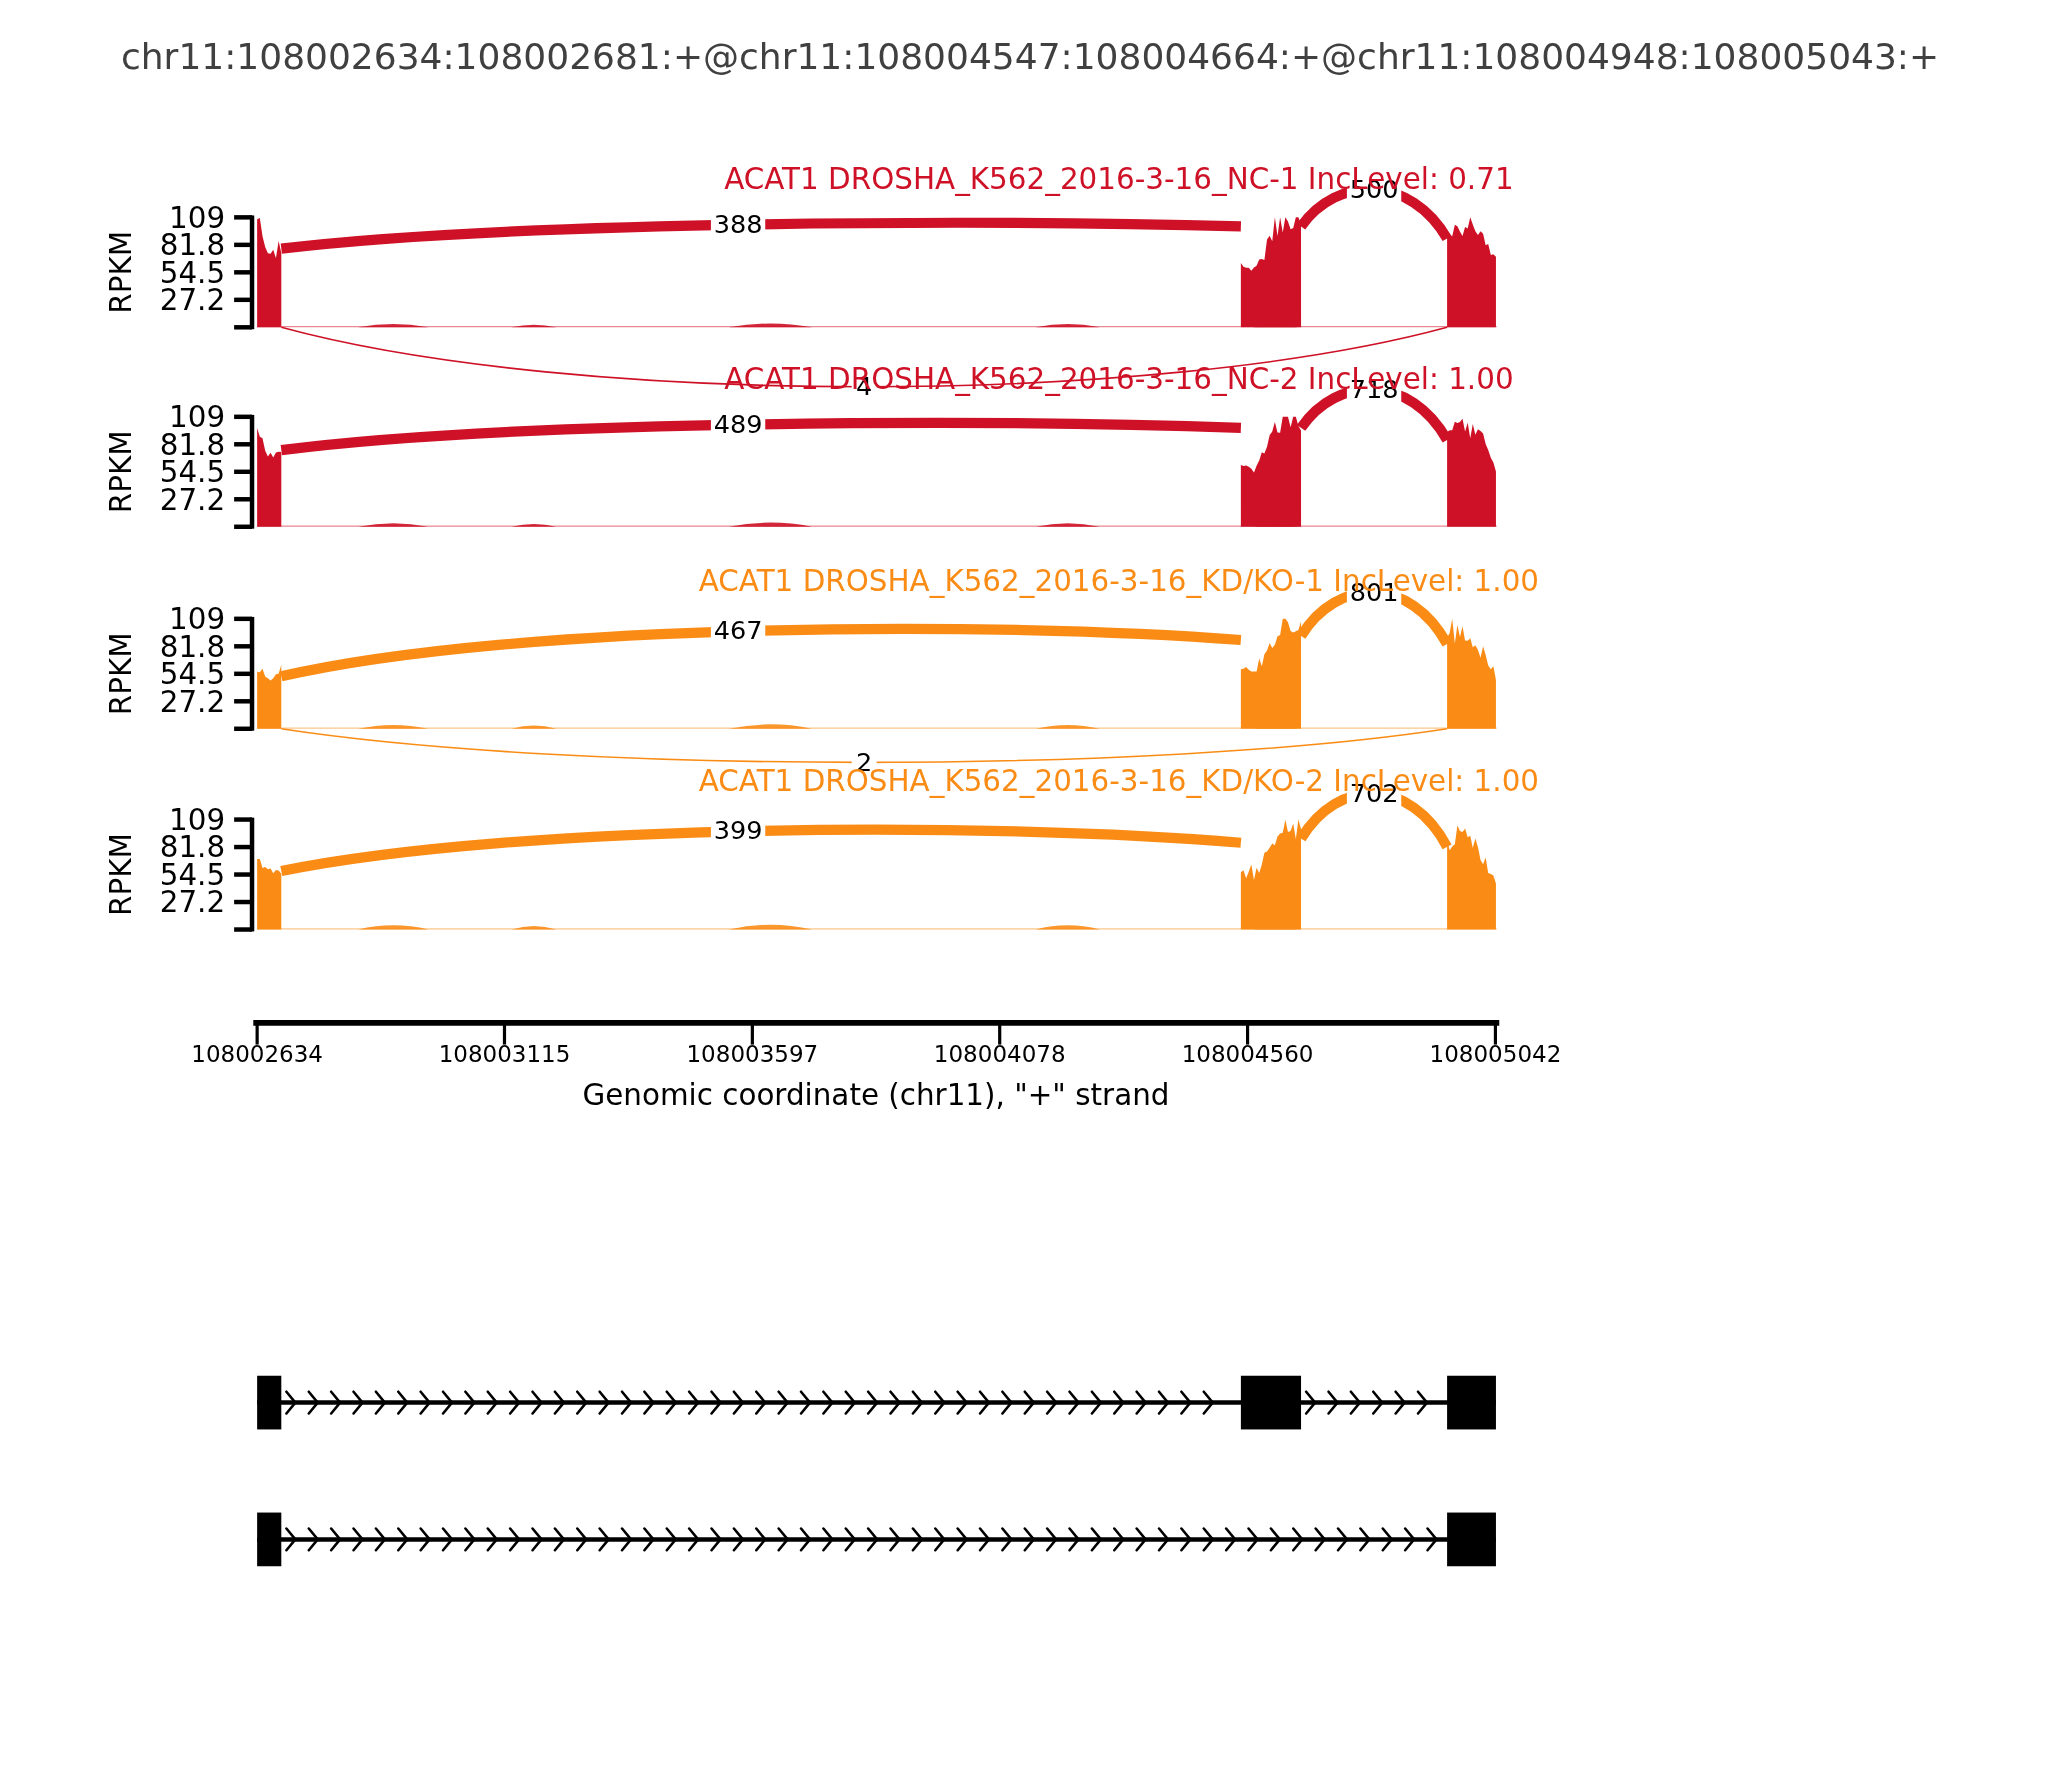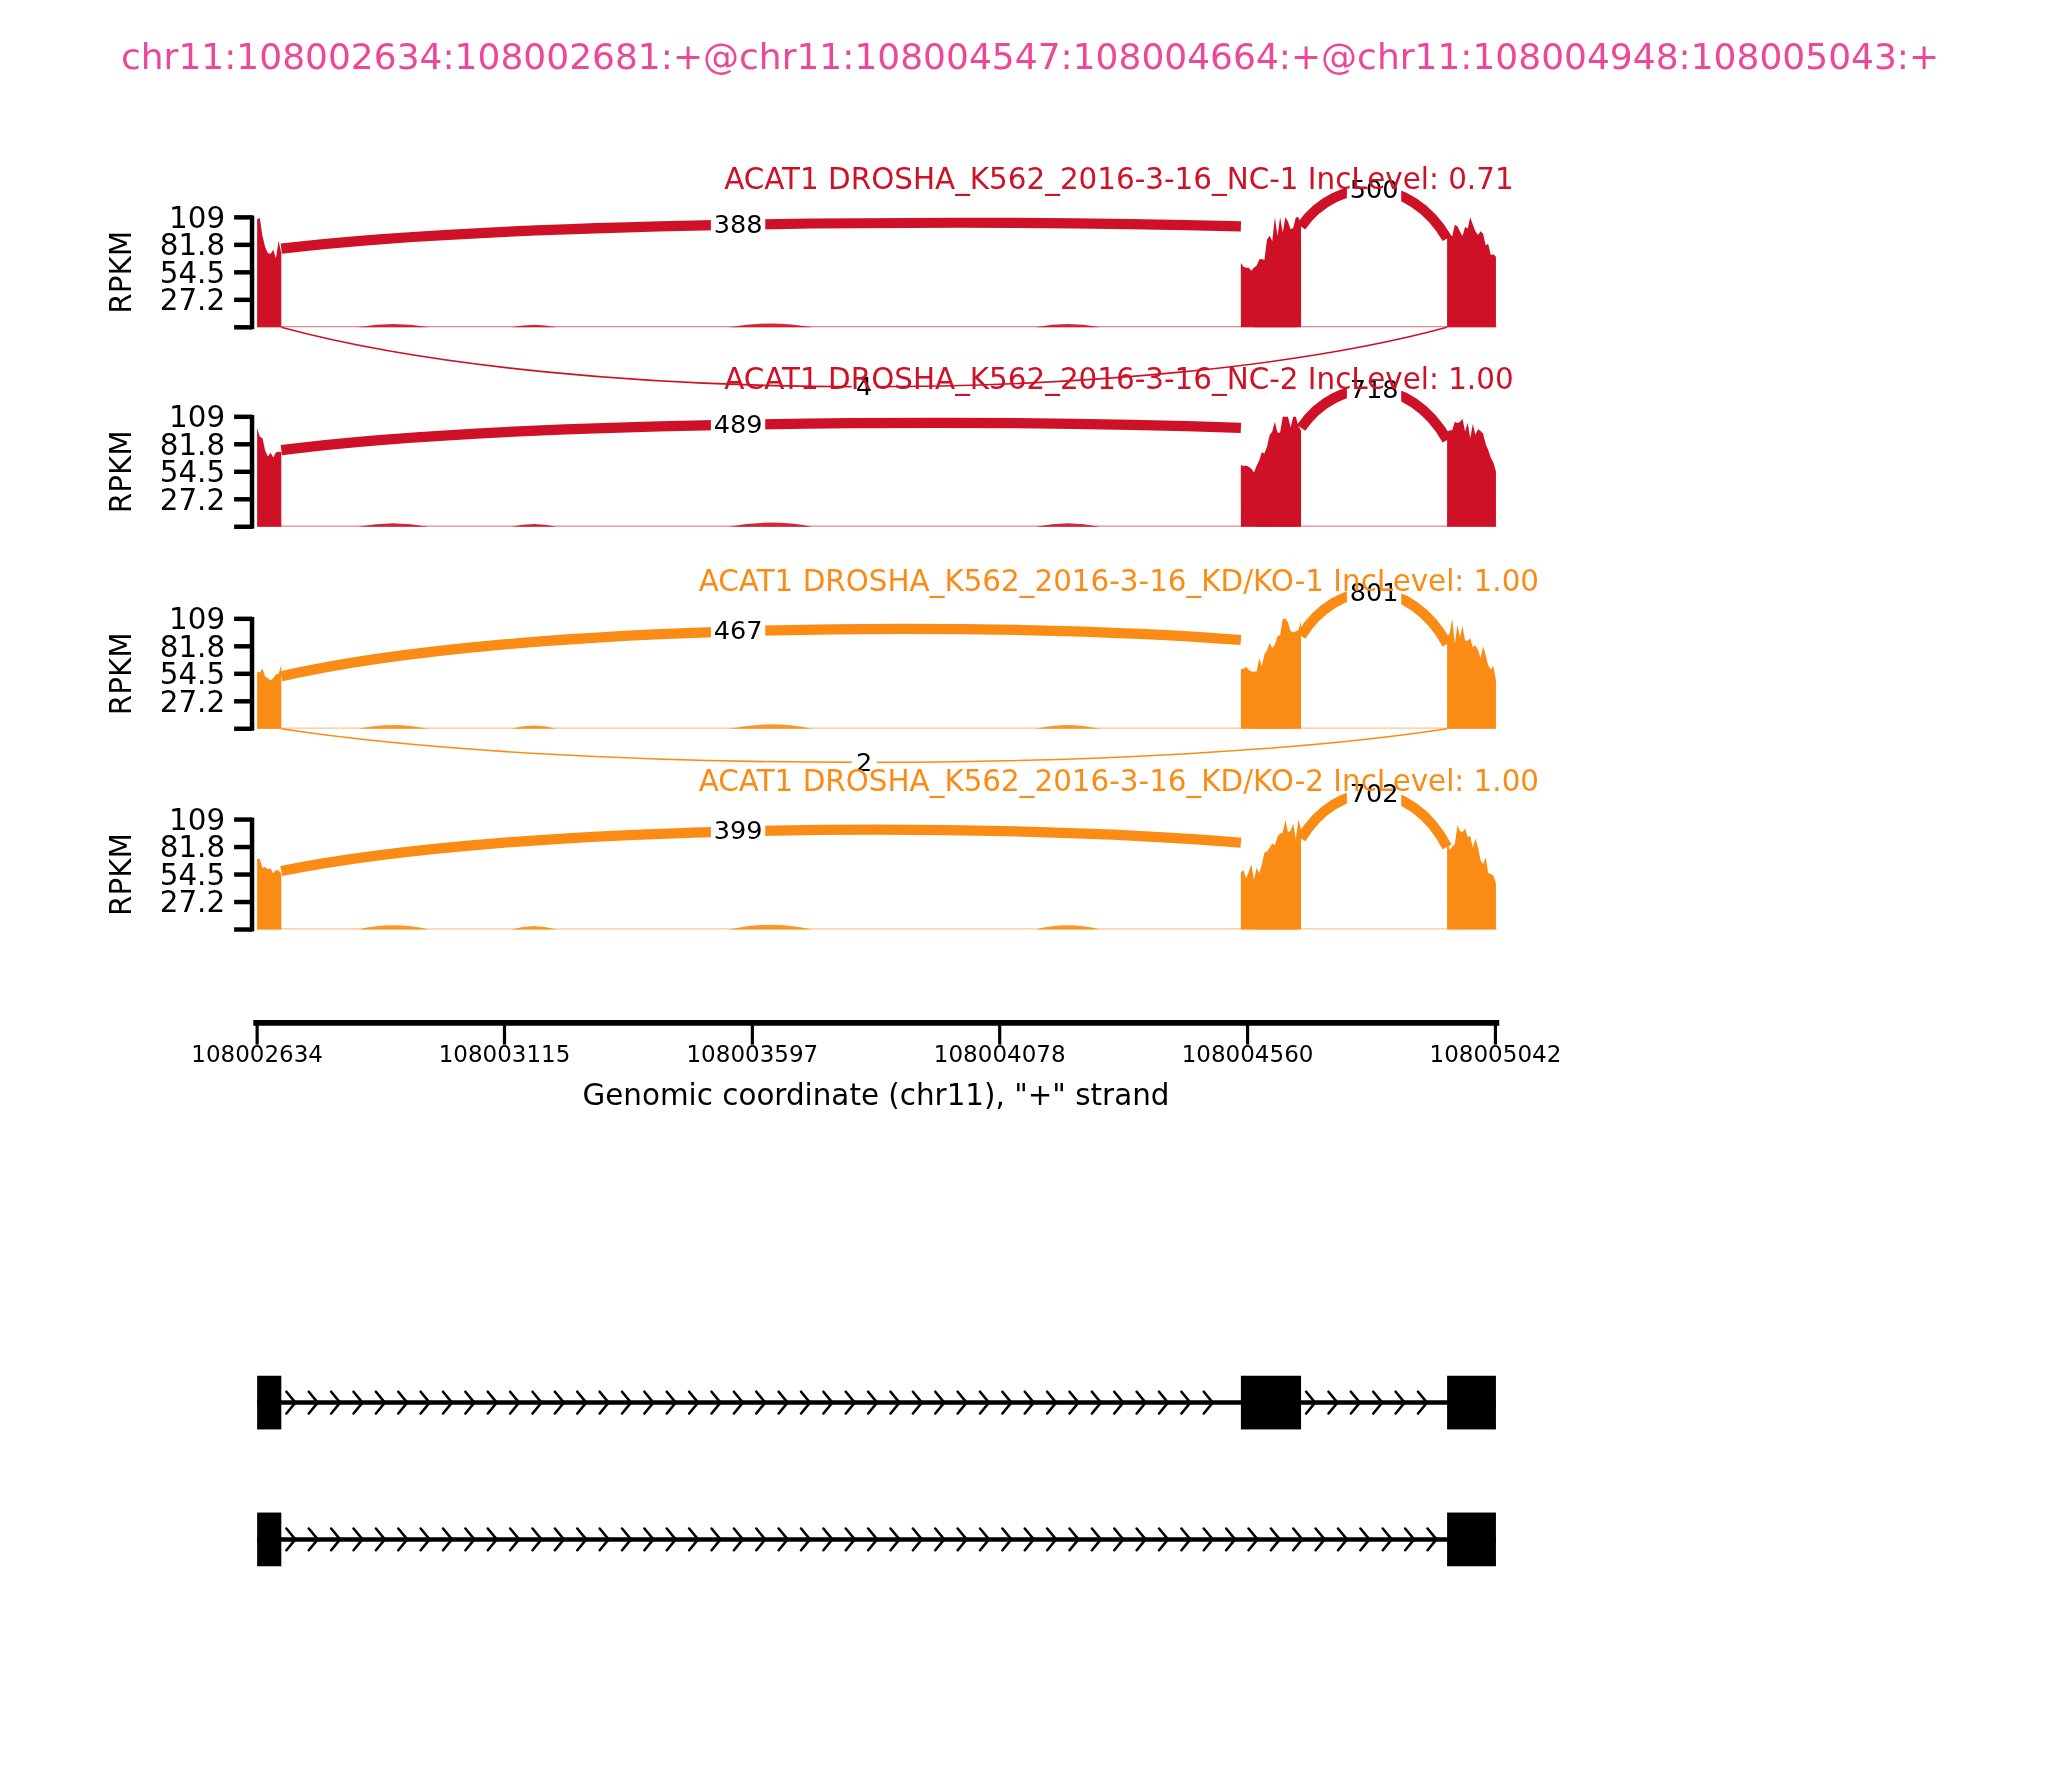--- a/index.html
+++ b/index.html
@@ -7,21 +7,21 @@
     position:relative;
     width:2046px;height:1790px;
     background:#ffffff;
     font-family:"DejaVu Sans", sans-serif;
     overflow:hidden;
   }
   .fig-title{
     position:absolute;
     left:121px;top:36px;
     font-size:36px;
-    color:#ec4899;
+    color:#404040;
     white-space:nowrap;
     letter-spacing:0px;
   }
   svg{position:absolute;left:0;top:0;}
   text{font-family:"DejaVu Sans", sans-serif;}
 </style>
 </head>
 <body>
 
 <div class="canvas">

